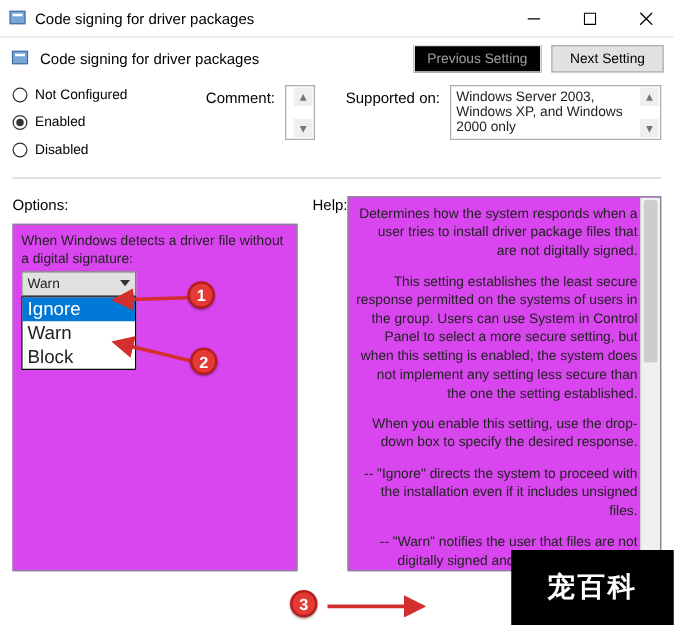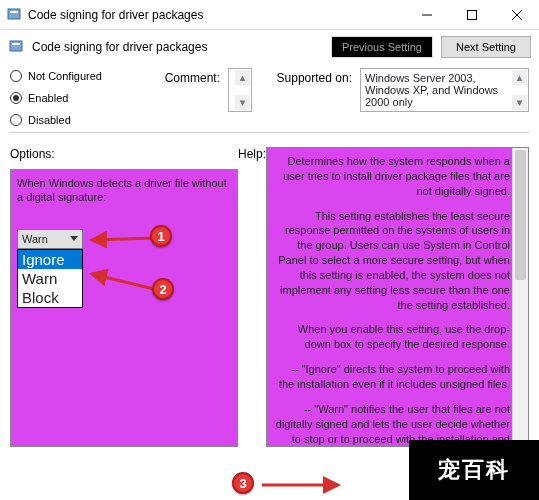--- a/index.html
+++ b/index.html
@@ -11,44 +11,44 @@
 .winbtn { width: 45px; height: 30px; display: flex; align-items: center; justify-content: center; color: #333; }
 .winbtn svg { width: 10px; height: 10px; }
 
 .toolbar { height: 34px; display: flex; align-items: center; padding: 0 8px; gap: 8px; }
 .toolbar .icon { width: 16px; height: 16px; display: inline-flex; align-items: center; justify-content: center; }
 .toolbar .subtitle { flex: 1; font-size: 12px; color: #000; }
 .nav-btn { min-width: 90px; height: 22px; border: 1px solid #adadad; background: #e1e1e1; font-size: 11px; display: inline-flex; align-items: center; justify-content: center; padding: 0 10px; }
 .nav-btn.disabled { color: #a0a0a0; background: #000000; border-color: #dcdcdc; }
 
 .form-area { padding: 4px 10px 8px 10px; }
-.form-row { display: flex; align-items: flex-start; margin-bottom: 6px; }
+.form-row { display: flex; align-items: flex-start; margin-bottom: 16px; }
 .state-col { width: 118px; display: flex; flex-direction: column; gap: 10px; padding-top: 2px; }
 .radio-row { display: flex; align-items: center; gap: 6px; font-size: 12px; }
 .radio { width: 12px; height: 12px; border: 1px solid #333; border-radius: 50%; position: relative; display: inline-block; }
 .radio.checked::after { content: ""; position: absolute; inset: 2px; background: #333; border-radius: 50%; }
 .field-label { width: 100px; text-align: right; padding-right: 8px; padding-top: 3px; font-size: 12px; }
 .field-box { flex: 1; border: 1px solid #abadb3; min-height: 42px; position: relative; background: #fff; }
 .field-box.tall { min-height: 28px; }
 .field-box .txt { padding: 3px 18px 3px 4px; font-size: 11px; color: #222; }
 .scroll-up { position: absolute; right: 1px; top: 1px; width: 15px; height: 15px; background: #efefef; display: flex; align-items: center; justify-content: center; color: #777; }
 .scroll-dn { position: absolute; right: 1px; bottom: 1px; width: 15px; height: 15px; background: #efefef; display: flex; align-items: center; justify-content: center; color: #777; }
 
 .divider { border-top: 1px solid #d0d0d0; margin: 4px 0 6px 0; }
 
-.cols { display: flex; padding: 0 10px; gap: 0; height: 300px; }
+.cols { display: flex; padding: 0 10px; gap: 12px; height: 300px; }
 .col-left { width: 228px; display: flex; flex-direction: column; }
 .col-right { flex: 1; display: flex; flex-direction: row; }
 .col-head { font-size: 12px; margin-bottom: 8px; }
 .panel { border: 1px solid #828790; flex: 1; background: #d946ef; position: relative; overflow: hidden; }
 .panel-inner { padding: 6px 6px; font-size: 11px; color: #222; }
 .help-scroll { position: absolute; right: 0; top: 0; bottom: 0; width: 16px; background: #f0f0f0; border-left: 1px solid #d4d4d4; }
 .help-scroll .thumb { position: absolute; left: 2px; right: 2px; top: 2px; height: 130px; background: #cdcdcd; border-radius: 2px; }
 
-.dropdown { margin-top: 24px; width: 66px; position: relative; }
+.dropdown { margin-top: 2px; width: 92px; position: relative; }
 .dd-btn { border: 1px solid #7a7a7a; background: #e1e1e1; height: 20px; display: flex; align-items: center; padding: 0 4px; font-size: 11px; justify-content: space-between; }
 .dd-btn .caret { width: 0; height: 0; border-left: 4px solid transparent; border-right: 4px solid transparent; border-top: 5px solid #333; }
 .dd-list { position: absolute; top: 20px; left: 0; right: 0; border: 1px solid #000; background: #fff; z-index: 5; }
 .dd-item { padding: 1px 4px; font-size: 15px; cursor: default; }
 .dd-item.sel { background: #0078d7; color: #fff; }
 
 .help-text p { margin: 0 0 10px 0; line-height: 1.35; text-align: right; }
 .help-text { padding-right: 18px; }
 
 .marker { position: absolute; width: 22px; height: 22px; border-radius: 50%; background: #e53935; border: 2px solid #b71c1c; color: #fff; font-weight: bold; font-size: 13px; display: flex; align-items: center; justify-content: center; z-index: 20; box-shadow: 0 1px 2px rgba(0,0,0,.4); }

